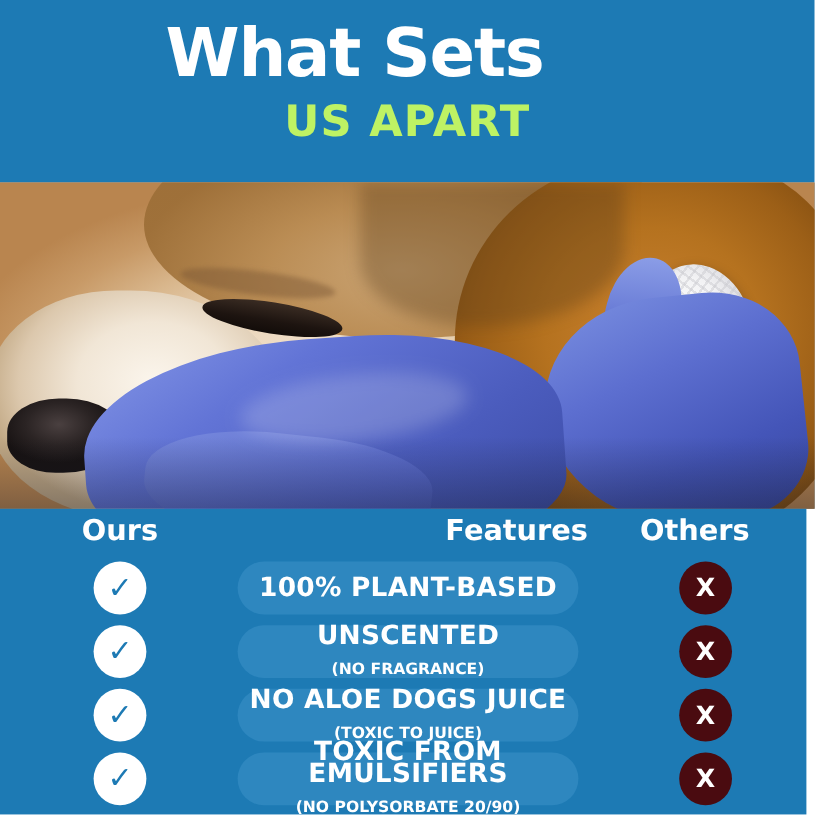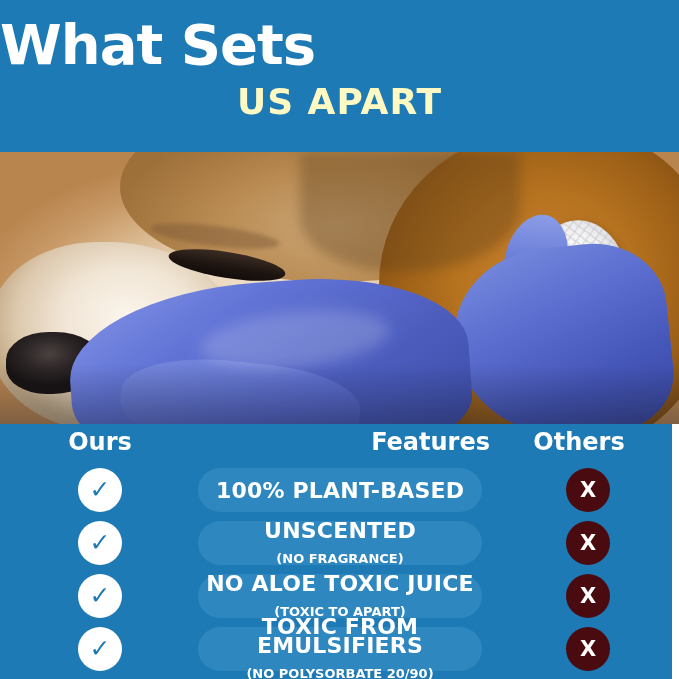--- a/index.html
+++ b/index.html
@@ -26,35 +26,35 @@
     width: 679px;
     height: 152px;
     background: #1d7ab4;
     overflow: hidden;
   }
   .header-title {
     position: absolute;
     left: 0;
     top: 16px;
     width: 591px;
-    text-align: left;
+    text-align: center;
     color: #ffffff;
     font-size: 56px;
     line-height: 58px;
     font-weight: bold;
     letter-spacing: -1px;
     font-family: "DejaVu Sans", sans-serif;
   }
   .header-subtitle {
     position: absolute;
     left: 0;
     top: 82px;
     width: 679px;
     text-align: center;
-    color: #fef9c3;
+    color: #bef264;
     font-size: 36px;
     line-height: 40px;
     font-weight: bold;
     letter-spacing: 1px;
     font-family: "DejaVu Sans", sans-serif;
   }
 
   
   .photo {
     position: absolute;
@@ -367,22 +367,22 @@
       <div class="feature-pill">
         <div class="feature-main">UNSCENTED</div>
         <div class="feature-sub">(NO FRAGRANCE)</div>
       </div>
       <div class="x-badge">X</div>
     </div>
 
     <div class="row row-3">
       <div class="check-badge">✓</div>
       <div class="feature-pill">
-        <div class="feature-main">NO ALOE TOXIC JUICE</div>
-        <div class="feature-sub">(TOXIC TO APART)</div>
+        <div class="feature-main">NO ALOE DOGS JUICE</div>
+        <div class="feature-sub">(TOXIC TO JUICE)</div>
       </div>
       <div class="x-badge">X</div>
     </div>
 
     <div class="row row-4">
       <div class="check-badge">✓</div>
       <div class="feature-pill">
         <div class="feature-main">TOXIC FROM EMULSIFIERS</div>
         <div class="feature-sub">(NO POLYSORBATE 20/90)</div>
       </div>

